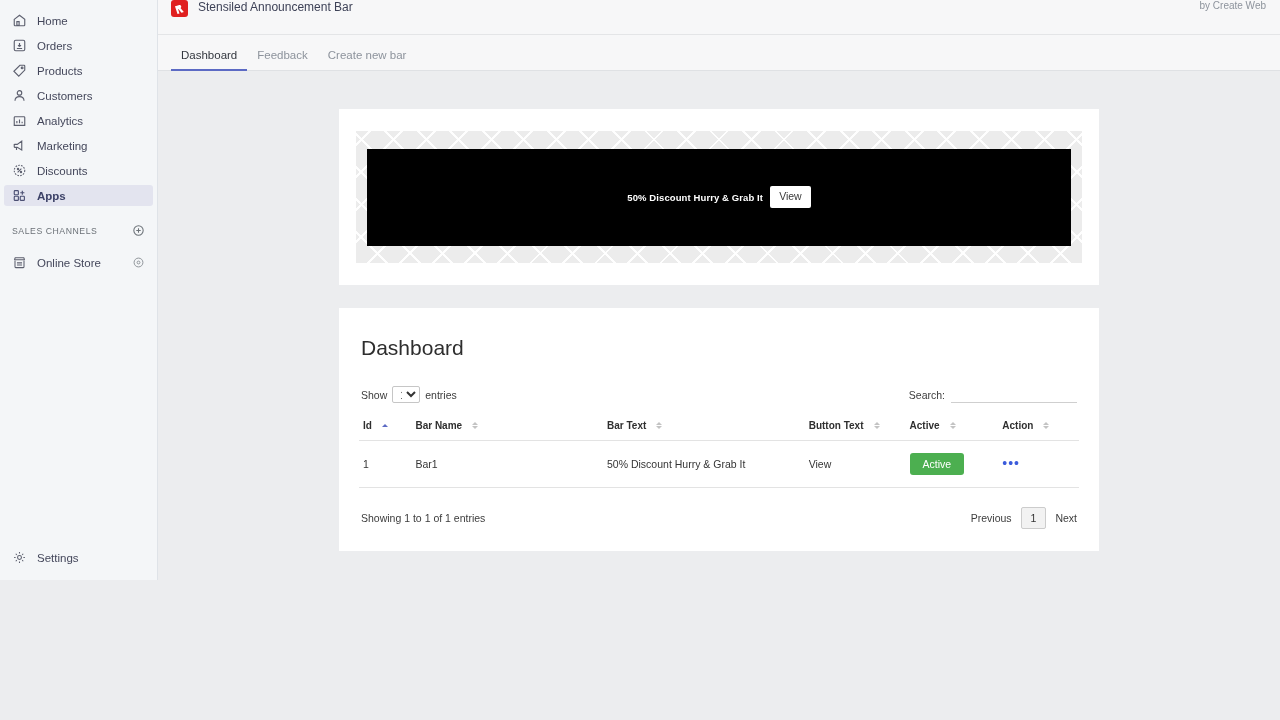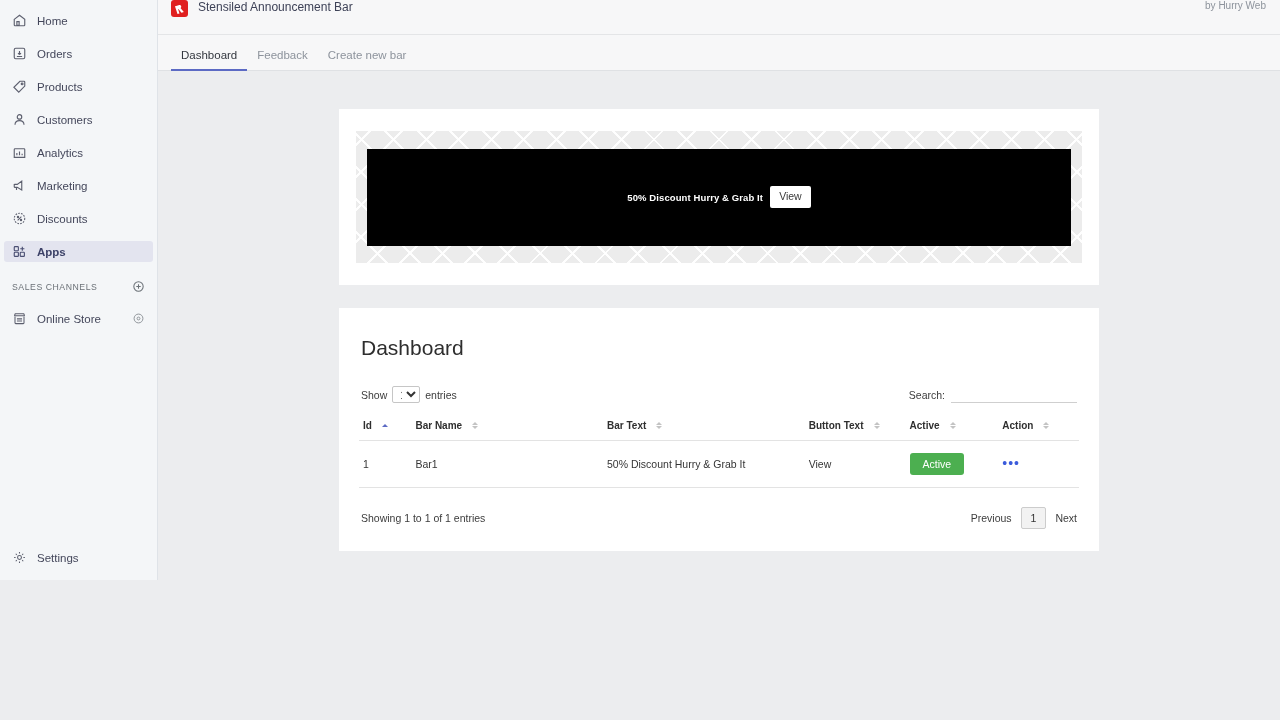--- a/index.html
+++ b/index.html
@@ -25,21 +25,21 @@
     display: flex; align-items: center;
     gap: 10px;
     height: 21px;
     margin: 0 4px;
     padding: 0 8px;
     border-radius: 3px;
     cursor: pointer;
     color: #44475b;
     font-size: 11.5px;
   }
-  .nav-item + .nav-item { margin-top: 12px; align-items: center; }
+  .nav-item + .nav-item { margin-top: 4px; align-items: center; }
   .nav-item .ico { width: 15px; height: 15px; flex: 0 0 15px; display: flex; align-items: center; justify-content: center; }
   .nav-item .ico svg { display: block; }
   .nav-item.active { background: #e3e4ef; color: #3d4268; font-weight: 600; }
 
   .section-head {
     display: flex; align-items: center; justify-content: space-between;
     margin: 18px 12px 4px 12px;
     color: #6b7177;
     font-size: 8.7px;
     letter-spacing: .55px;
@@ -339,21 +339,21 @@
 
 <div id="main">
 
   <header id="appbar">
     <span class="app-logo">
       <svg width="12" height="12" viewBox="0 0 20 20">
         <path d="M5.5 3.2h4.2c2.1 0 3.6 1.2 3.6 2.9 0 1.3-.8 2.2-2.1 2.7l3.3 8h-4.2L7.6 9.3H6.9v7.5H3.4V3.2z" fill="#ffffff" transform="rotate(-18 10 10)"></path>
       </svg>
     </span>
     <span class="app-title">Stensiled Announcement Bar</span>
-    <span class="app-by">by Hurry Web</span>
+    <span class="app-by">by Create Web</span>
   </header>
 
   <nav id="tabbar">
     <div class="tab active">
       <span>Dashboard</span>
     </div>
     <div class="tab">
       <span>Feedback</span>
     </div>
     <div class="tab">

